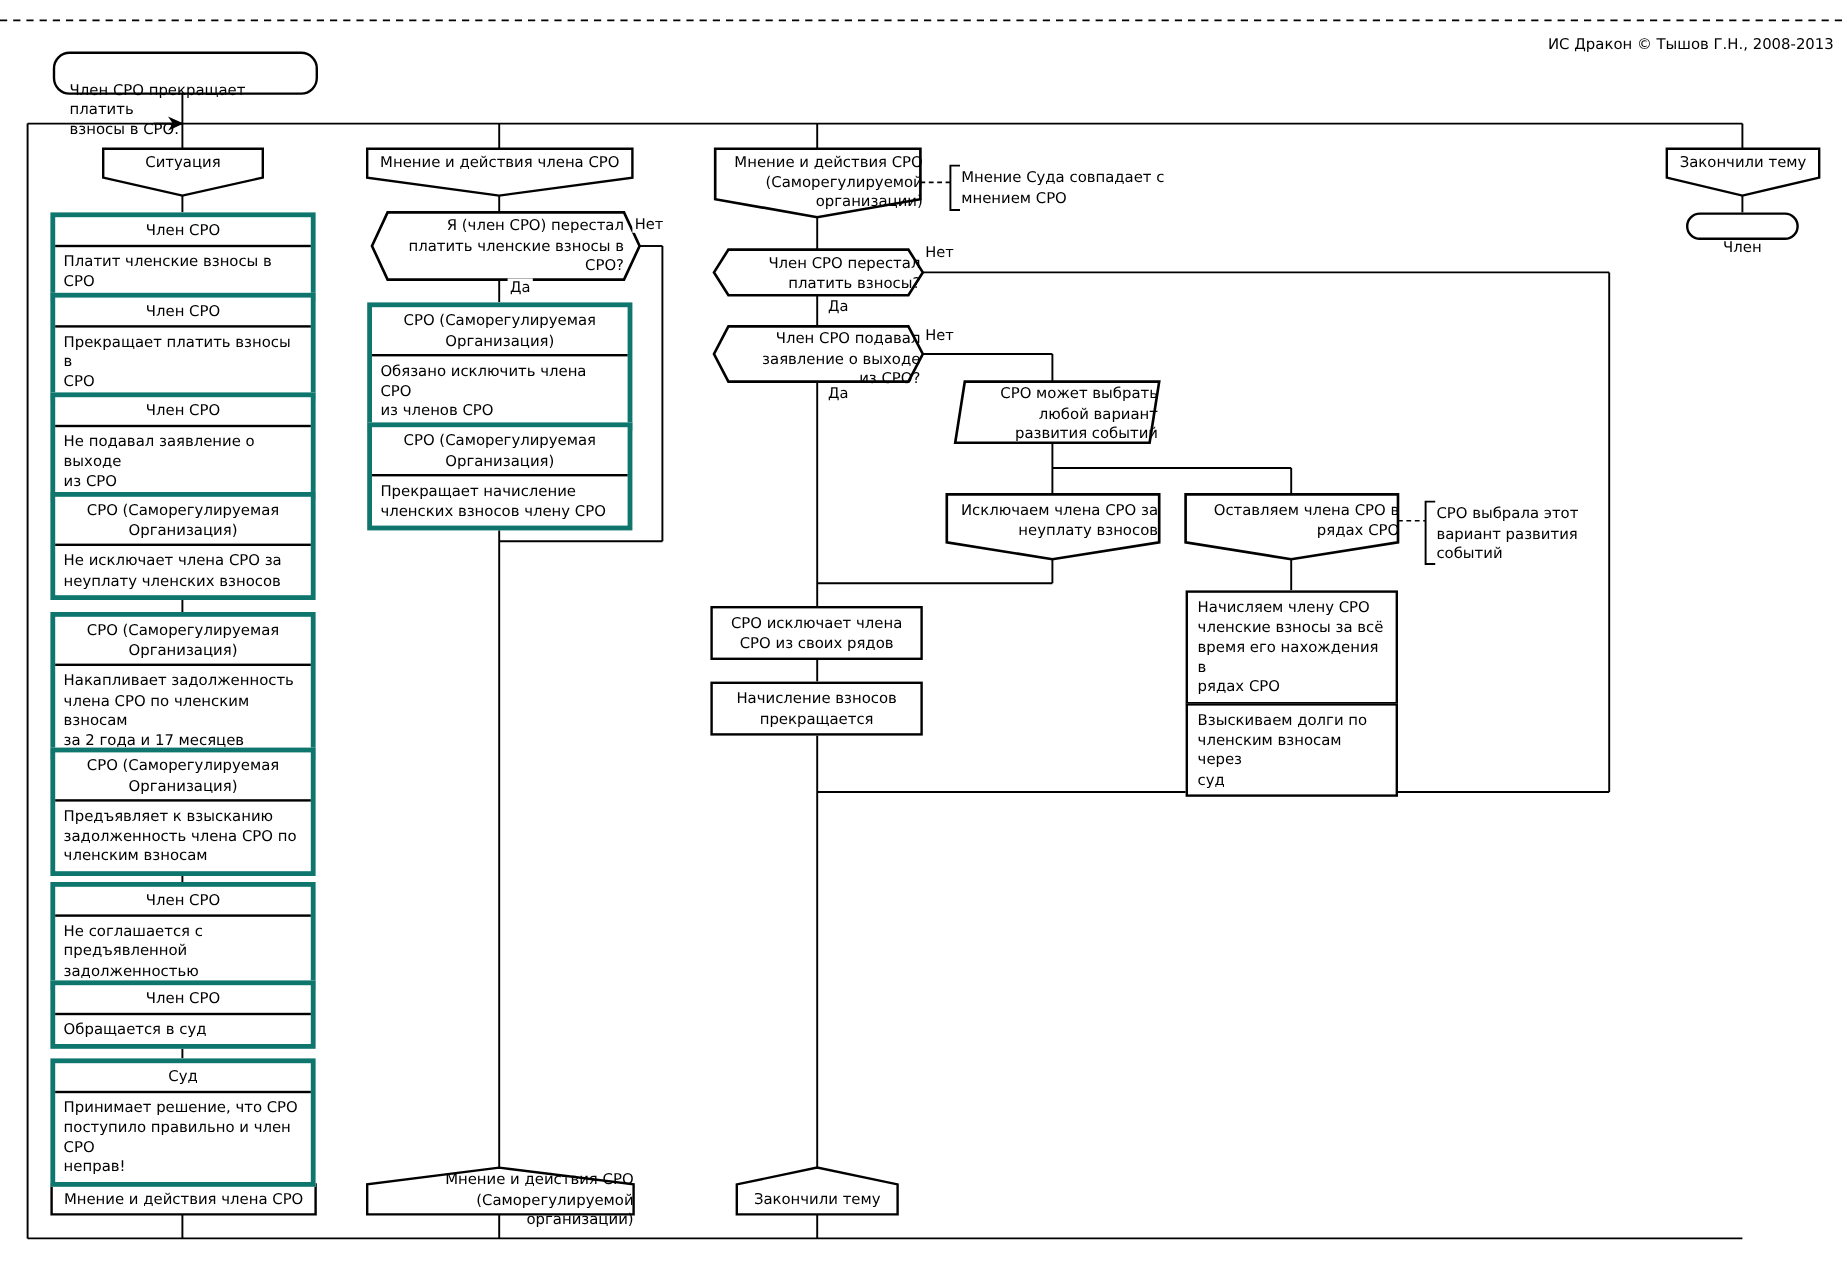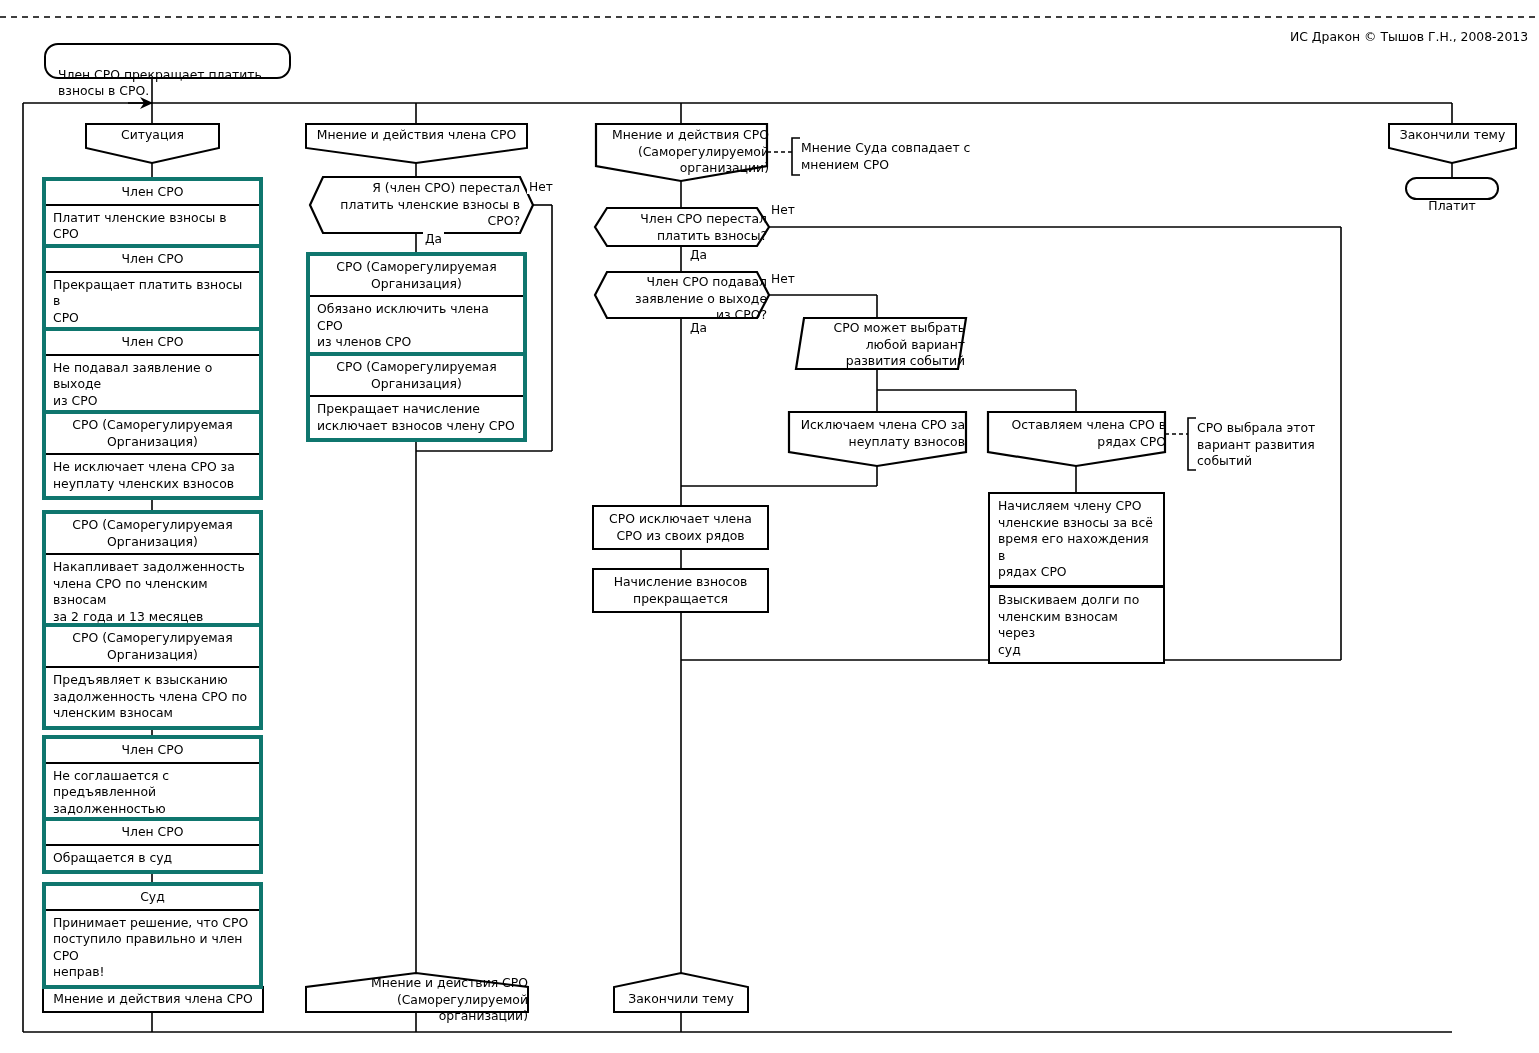--- a/index.html
+++ b/index.html
@@ -206,21 +206,21 @@
 
     <path d="M614,987 L614,1012 L748,1012 L748,987 L681,973 Z" fill="#fff" stroke="#000" stroke-width="2"></path>
     <line x1="681" y1="1012" x2="681" y2="1032" stroke="#000" stroke-width="1.6"></line>
 
     <path d="M1389,124 L1516,124 L1516,148 L1452,163 L1389,148 Z" fill="#fff" stroke="#000" stroke-width="2"></path>
     <line x1="1452" y1="163" x2="1452" y2="177" stroke="#000" stroke-width="1.6"></line>
   </svg>
 
   <div class="copyright" style="left:1290px;top:29px;">ИС Дракон © Тышов Г.Н., 2008-2013</div>
 
-  <div class="node rounded" style="left:44px;top:43px;width:247px;height:36px;">
+  <div class="node rounded" style="left:44px;top:43px;width:221px;height:36px;">
     <span>Член СРО прекращает платить
 взносы в СРО.</span>
   </div>
 
   <div class="shape-lbl center" style="left:86px;top:127px;width:133px;">Ситуация</div>
 
   <div class="node action" style="left:42px;top:177px;width:221px;">
     <div class="head">Член СРО</div>
     <div class="body">Платит членские взносы в СРО</div>
   </div>
@@ -242,21 +242,21 @@
 Организация)</div>
     <div class="body">Не исключает члена СРО за
 неуплату членских взносов</div>
   </div>
 
   <div class="node action" style="left:42px;top:510px;width:221px;">
     <div class="head">СРО (Саморегулируемая
 Организация)</div>
     <div class="body">Накапливает задолженность
 члена СРО по членским взносам
-за 2 года и 13 месяцев</div>
+за 2 года и 17 месяцев</div>
   </div>
 
   <div class="node action" style="left:42px;top:623px;width:221px;">
     <div class="head">СРО (Саморегулируемая
 Организация)</div>
     <div class="body">Предъявляет к взысканию
 задолженность члена СРО по
 членским взносам</div>
   </div>
 
@@ -292,21 +292,21 @@
     <div class="head">СРО (Саморегулируемая
 Организация)</div>
     <div class="body">Обязано исключить члена СРО
 из членов СРО</div>
   </div>
 
   <div class="node action" style="left:306px;top:352px;width:221px;">
     <div class="head">СРО (Саморегулируемая
 Организация)</div>
     <div class="body">Прекращает начисление
-исключает взносов члену СРО</div>
+членских взносов члену СРО</div>
   </div>
 
   <div class="shape-lbl" style="left:313px;top:975px;width:215px;">Мнение и действия СРО
 (Саморегулируемой организации)</div>
 
   <div class="shape-lbl" style="left:604px;top:127px;width:165px;">Мнение и действия СРО
 (Саморегулируемой
 организации)</div>
 
   <div class="comment" style="left:792px;top:139px;width:175px;">Мнение Суда совпадает с
@@ -348,16 +348,16 @@
 рядах СРО</div>
   <div class="node simple" style="left:988px;top:586px;width:177px;">Взыскиваем долги по
 членским взносам через
 суд</div>
 
   <div class="shape-lbl center" style="left:614px;top:991px;width:134px;">Закончили тему</div>
 
   <div class="shape-lbl center" style="left:1389px;top:127px;width:127px;">Закончили тему</div>
 
   <div class="node rounded center" style="left:1405px;top:177px;width:94px;height:23px;padding:2px 6px;">
-    <span>Платит</span>
+    <span>Член</span>
   </div>
 
 </div>
 
 </body></html>

